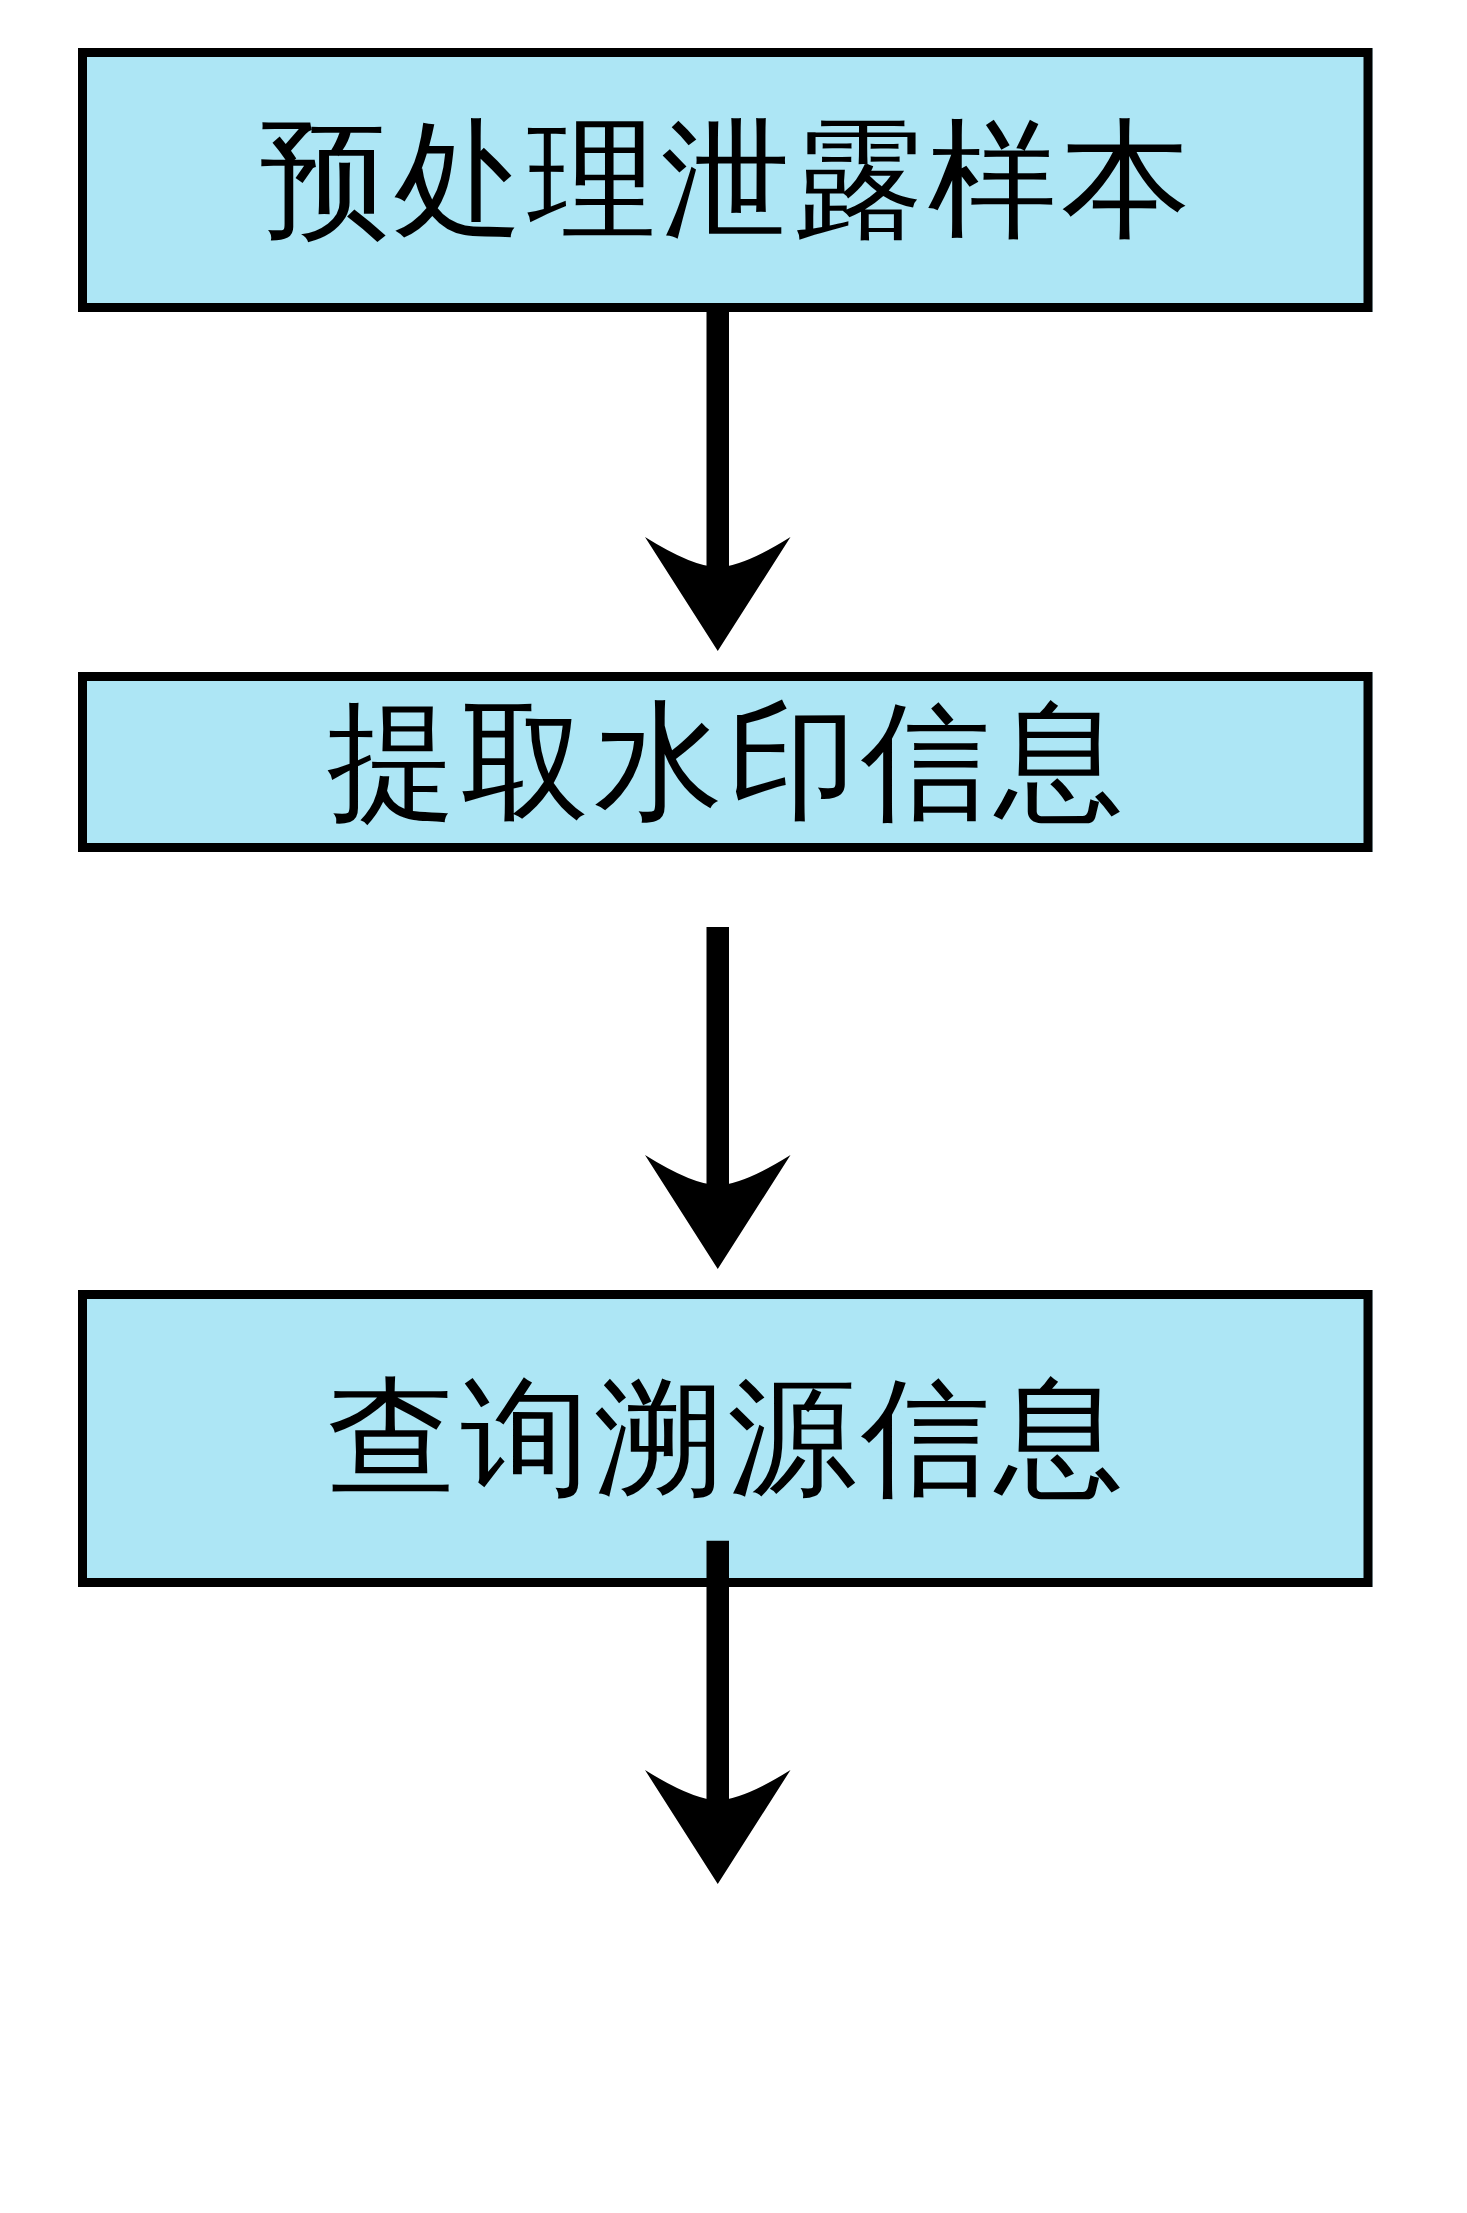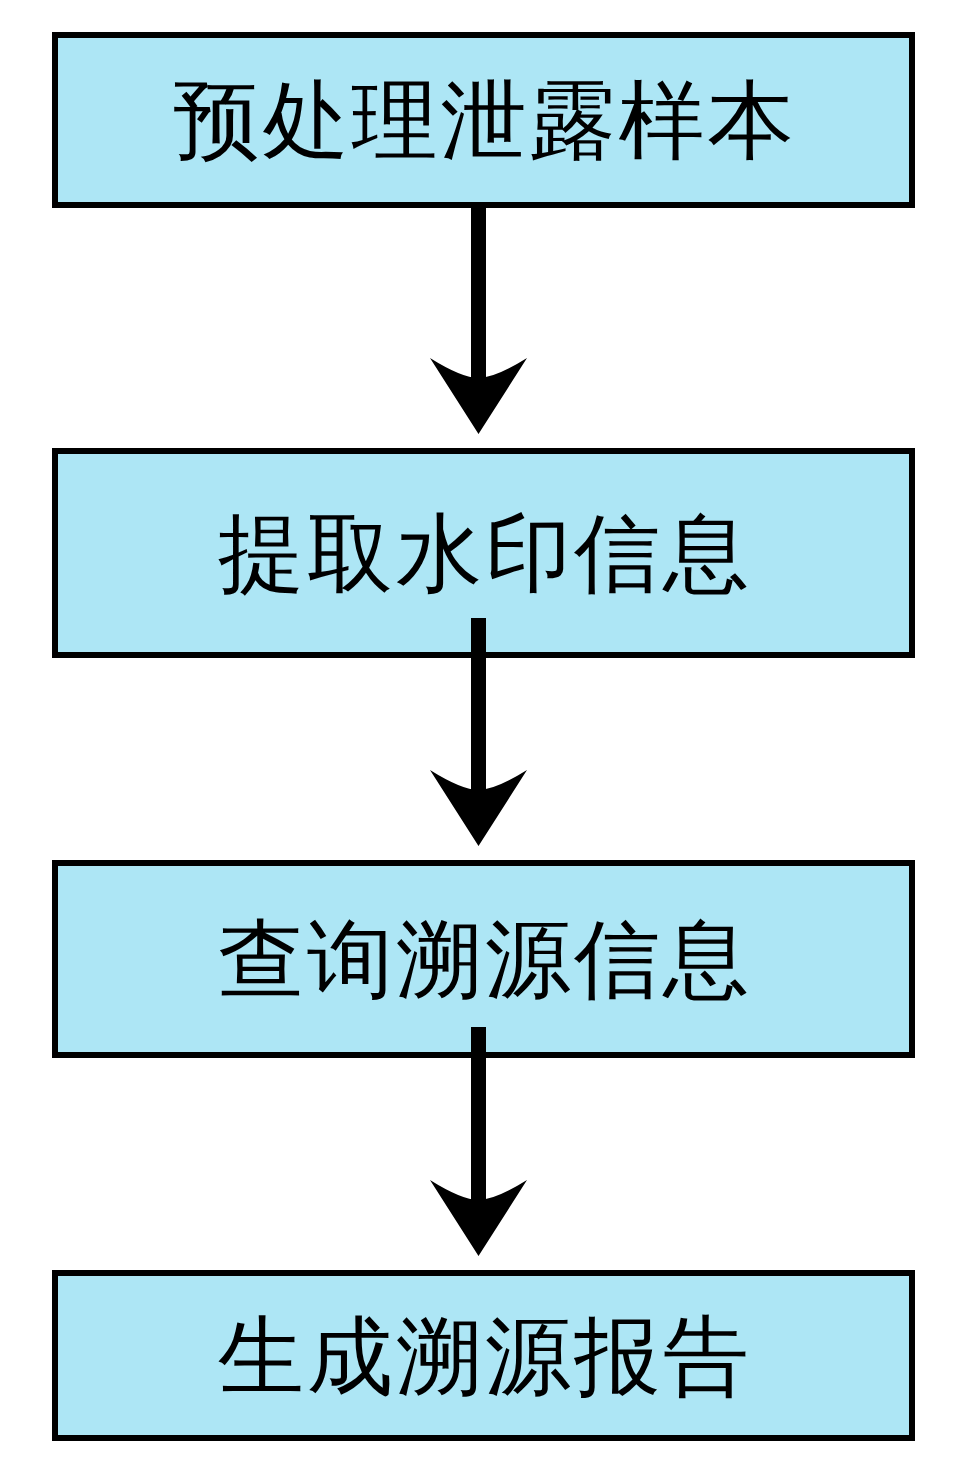--- a/index.html
+++ b/index.html
@@ -33,21 +33,21 @@
   .node-label {
     font-size: 86px;
     line-height: 1;
     color: #000000;
     letter-spacing: 3px;
     white-space: nowrap;
     font-weight: 400;
     text-indent: 3px;
   }
   #node-1 { top: 32px;   height: 176px; }
-  #node-2 { top: 448px;  height: 210px; }
+  #node-2 { top: 448px;  height: 120px; }
   #node-3 { top: 860px;  height: 198px; }
   #node-4 { top: 1270px; height: 171px; }
 
   .arrow {
     position: absolute;
     left: 0;
     width: 978px;
     pointer-events: none;
   }
   #arrow-1 { top: 208px; height: 240px; }
@@ -92,17 +92,14 @@
 
   <div class="arrow" id="arrow-3">
     <svg viewBox="0 0 978 243" preserveAspectRatio="none" aria-hidden="true">
       <g>
         <rect x="471" y="0" width="15" height="181" fill="#000000"></rect>
         <path d="M 478.5 229 L 430 153 Q 462 173 478.5 173 Q 495 173 527 153 Z" fill="#000000"></path>
       </g>
     </svg>
   </div>
 
-  <div class="node" id="node-4">
-    <span class="node-label">生成溯源报告</span>
-  </div>
 
 </div>
 
 </body></html>

